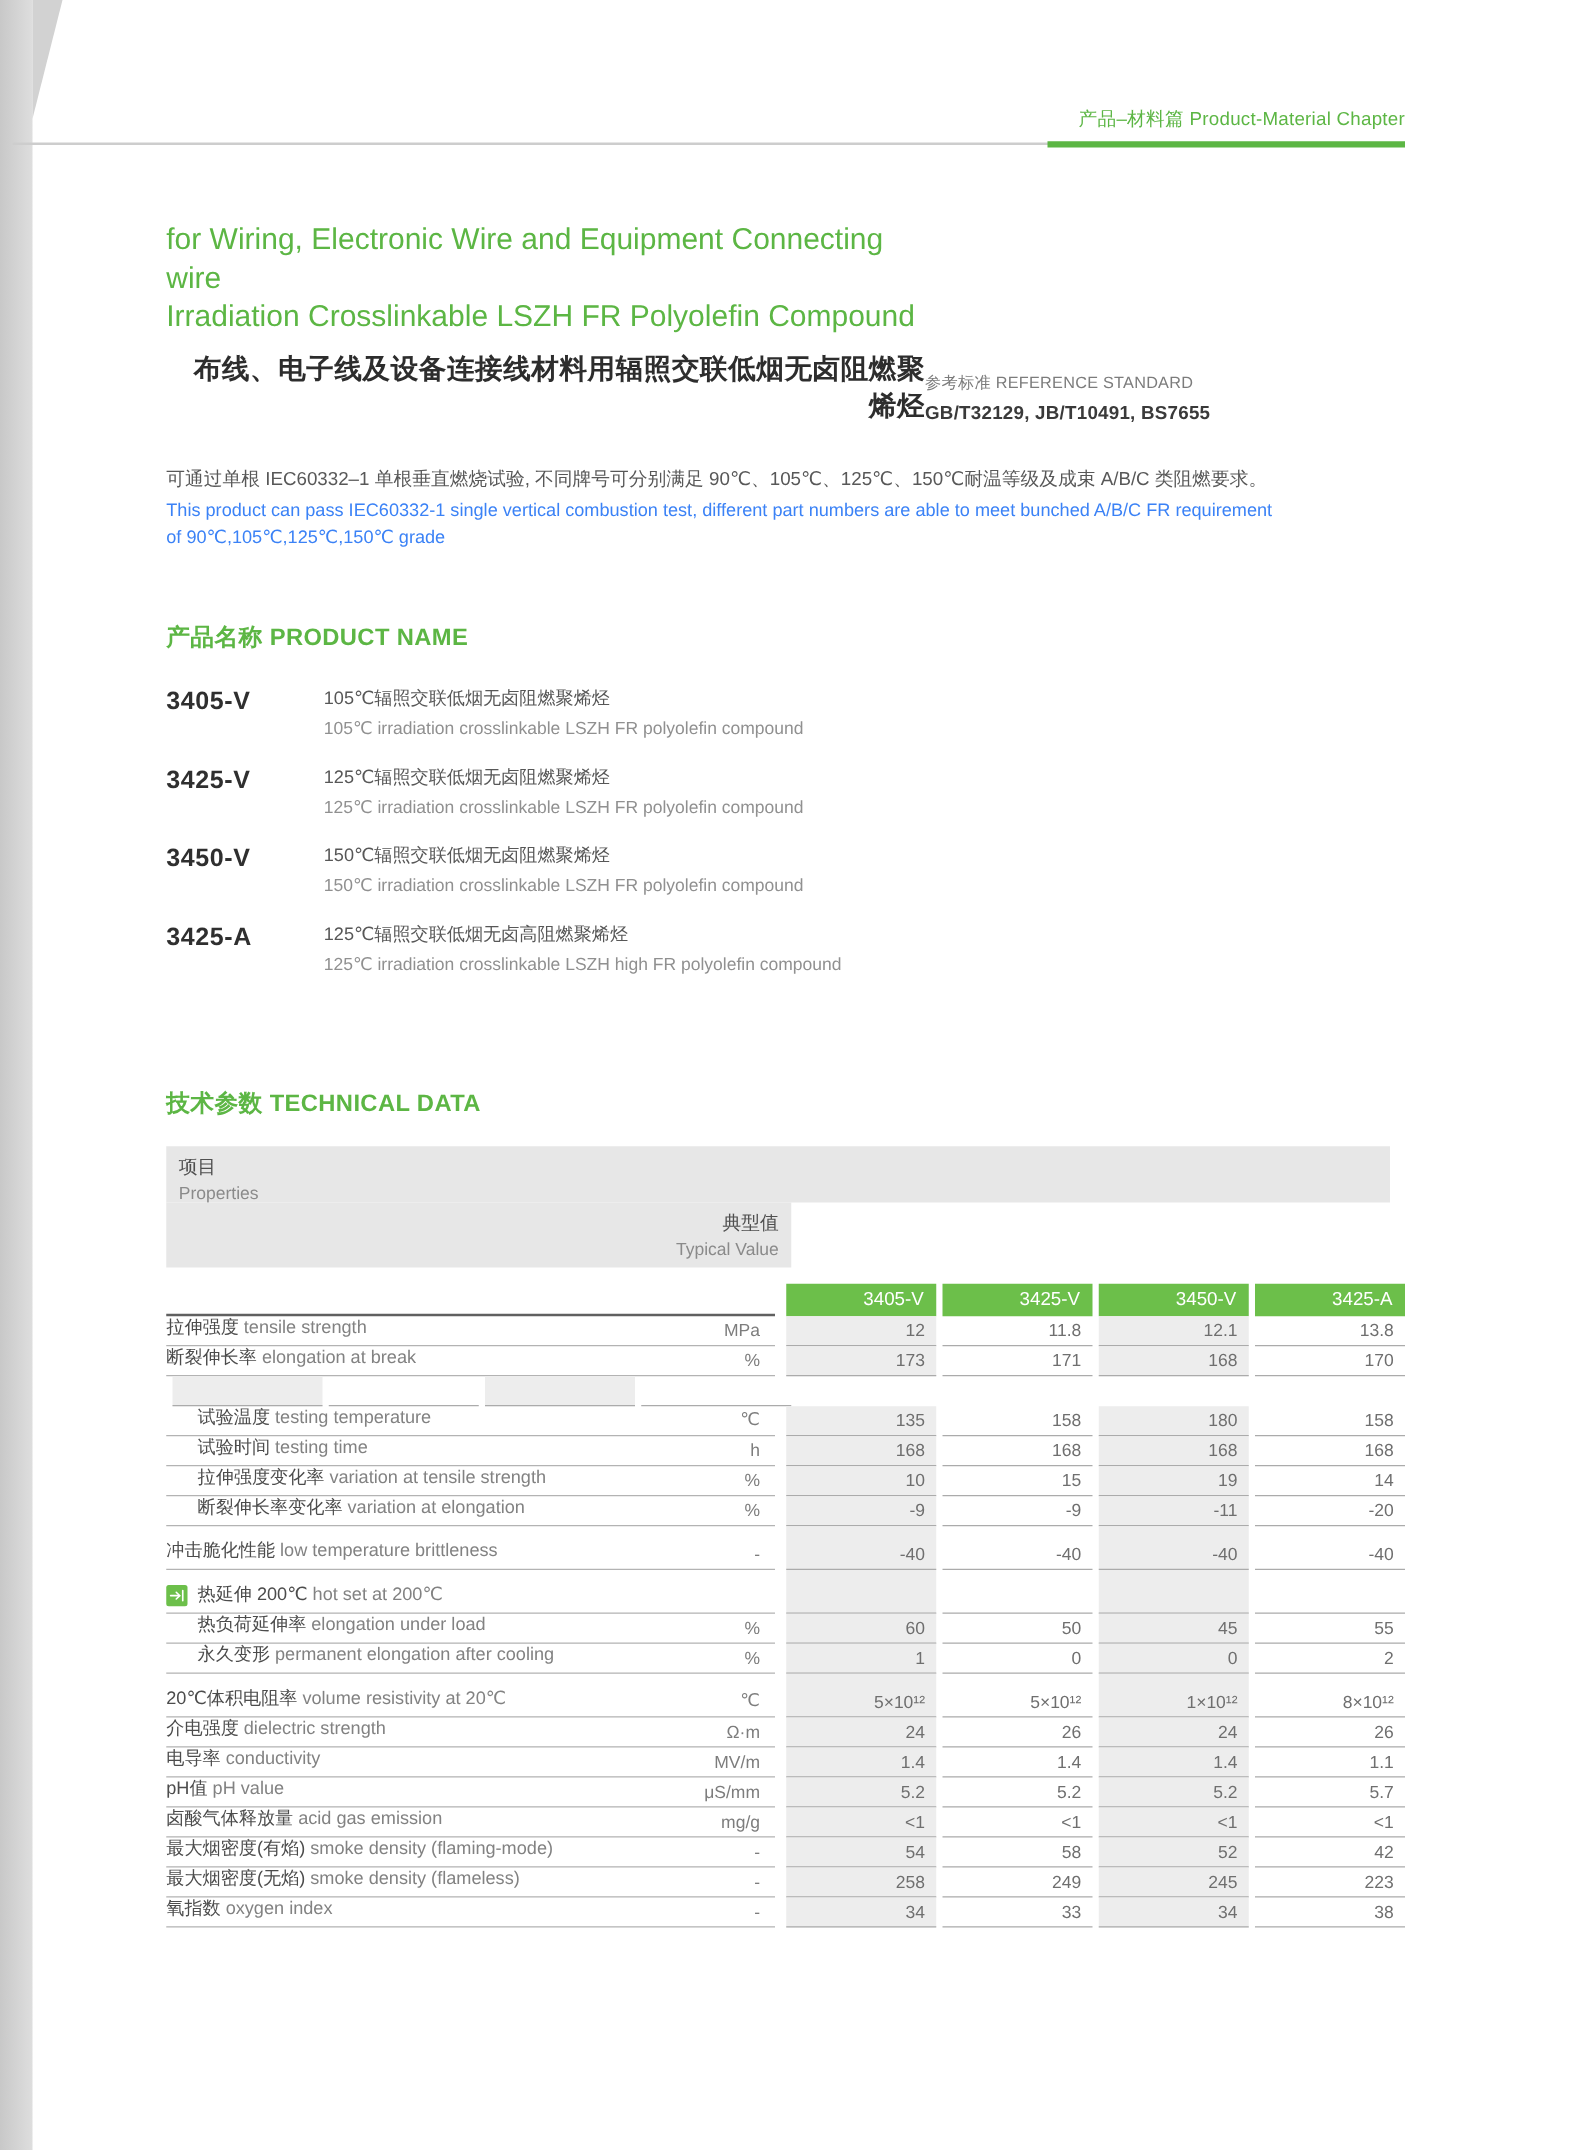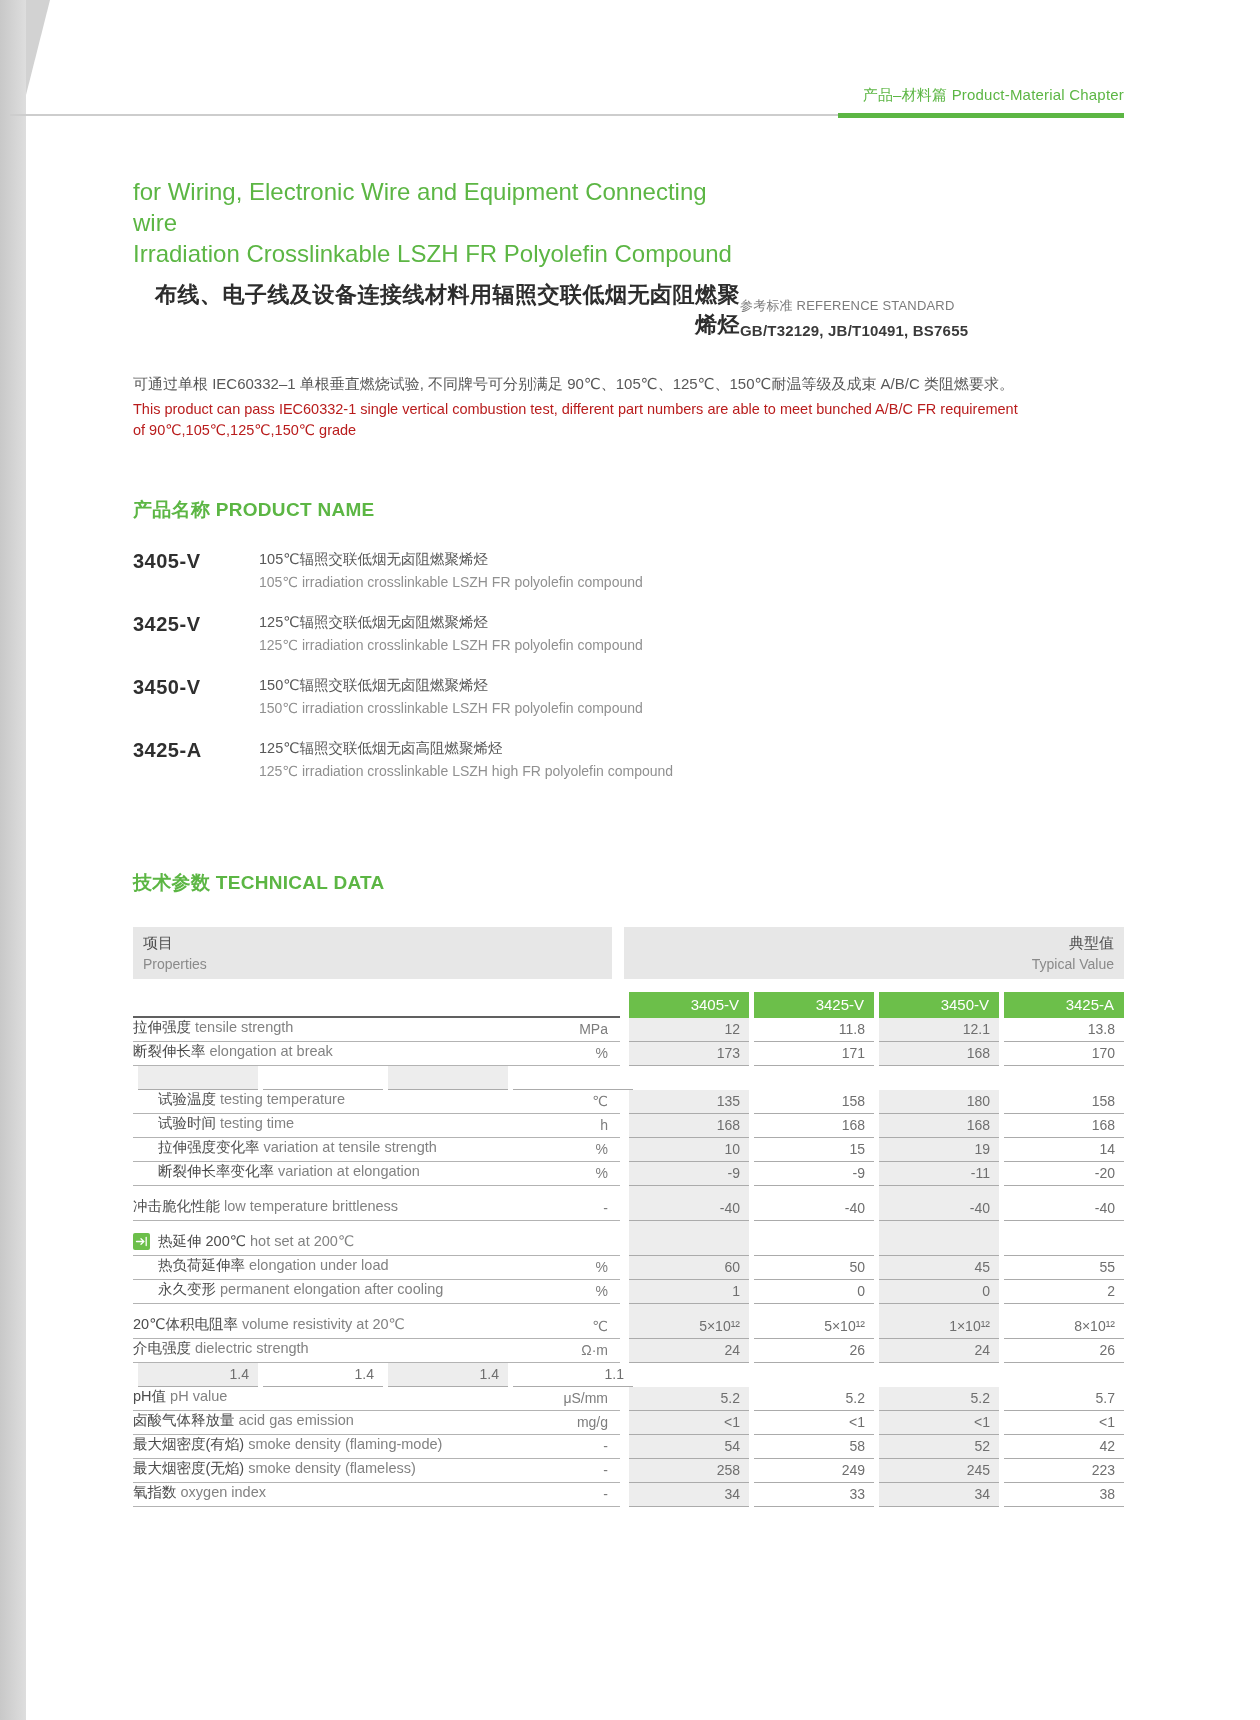--- a/index.html
+++ b/index.html
@@ -25,34 +25,34 @@
   .title-en { color:#5cb644; font-size:24px; line-height:31px; font-weight:normal; }
   .title-en span { display:block; }
   .title-zh { color:#2d2d2d; font-size:22px; font-weight:bold; margin-top:11px; letter-spacing:.5px;text-align:right; }
   .ref-block { width:384px; padding-bottom:1px; }
   .ref-label { color:#7c7c7c; font-size:13px; letter-spacing:.2px; }
   .ref-value { color:#3a3a3a; font-size:15px; font-weight:bold; margin-top:7px; letter-spacing:.2px; }
 
   
   .intro { margin-top:33px; }
   .intro-zh { color:#585858; font-size:15px; line-height:22px; }
-  .intro-en { color:#b91c1c; font-size:14.5px; line-height:21px; margin-top:4px; max-width:900px; }
+  .intro-en { color:#3b82f6; font-size:14.5px; line-height:21px; margin-top:4px; max-width:900px; }
 
   
   .sec-heading { color:#5cb644; font-size:19px; font-weight:bold; letter-spacing:.3px; }
   .products { margin-top:56px; }
   .product-list { margin-top:26px; }
   .product-item { display:flex; margin-bottom:19px; }
   .product-model { width:126px; color:#2f2f2f; font-size:20px; font-weight:bold; letter-spacing:.5px; padding-top:1px; }
   .product-desc-zh { color:#575757; font-size:14.5px; line-height:21px; }
   .product-desc-en { color:#909090; font-size:14px; line-height:21px; margin-top:2px; }
 
   
   .technical { margin-top:88px; }
-  .band { display:flex; margin-top:31px; }
+  .band { display:flex; margin-top:21px;flex-direction:column; }
   .band-left { flex:1; background:#e7e7e7; height:52px; padding:7px 10px 0 10px; margin-right:12px; }
   .band-right { width:500px; background:#e7e7e7; height:52px; padding:7px 10px 0 0; text-align:right; }
   .band-zh { color:#4f4f4f; font-size:15px; }
   .band-en { color:#8a8a8a; font-size:14px; margin-top:3px; }
 
   .head-row { display:flex; margin-top:13px; }
   .head-left { flex:1; border-bottom:2px solid #606060; margin-right:4px; }
   .head-cell { width:120px; margin-left:5px; height:26px; background:#6cbf4a; color:#fff;
                font-size:15px; line-height:26px; text-align:right; padding-right:10px; }
 
@@ -294,20 +294,24 @@
           <div class="t-left">
             <span class="lab"><span class="zh">介电强度 </span><span class="en">dielectric strength</span></span>
             <span class="unit">Ω·m</span>
           </div>
           <div class="t-val shade">24</div>
           <div class="t-val">26</div>
           <div class="t-val shade">24</div>
           <div class="t-val">26</div>
         </div>
         <div class="t-row">
+          <div class="t-left">
+            <span class="lab"><span class="zh">电导率 </span><span class="en">conductivity</span></span>
+            <span class="unit">MV/m</span>
+          </div>
           <div class="t-val shade">1.4</div>
           <div class="t-val">1.4</div>
           <div class="t-val shade">1.4</div>
           <div class="t-val">1.1</div>
         </div>
         <div class="t-row">
           <div class="t-left">
             <span class="lab"><span class="zh">pH值 </span><span class="en">pH value</span></span>
             <span class="unit">μS/mm</span>
           </div>

